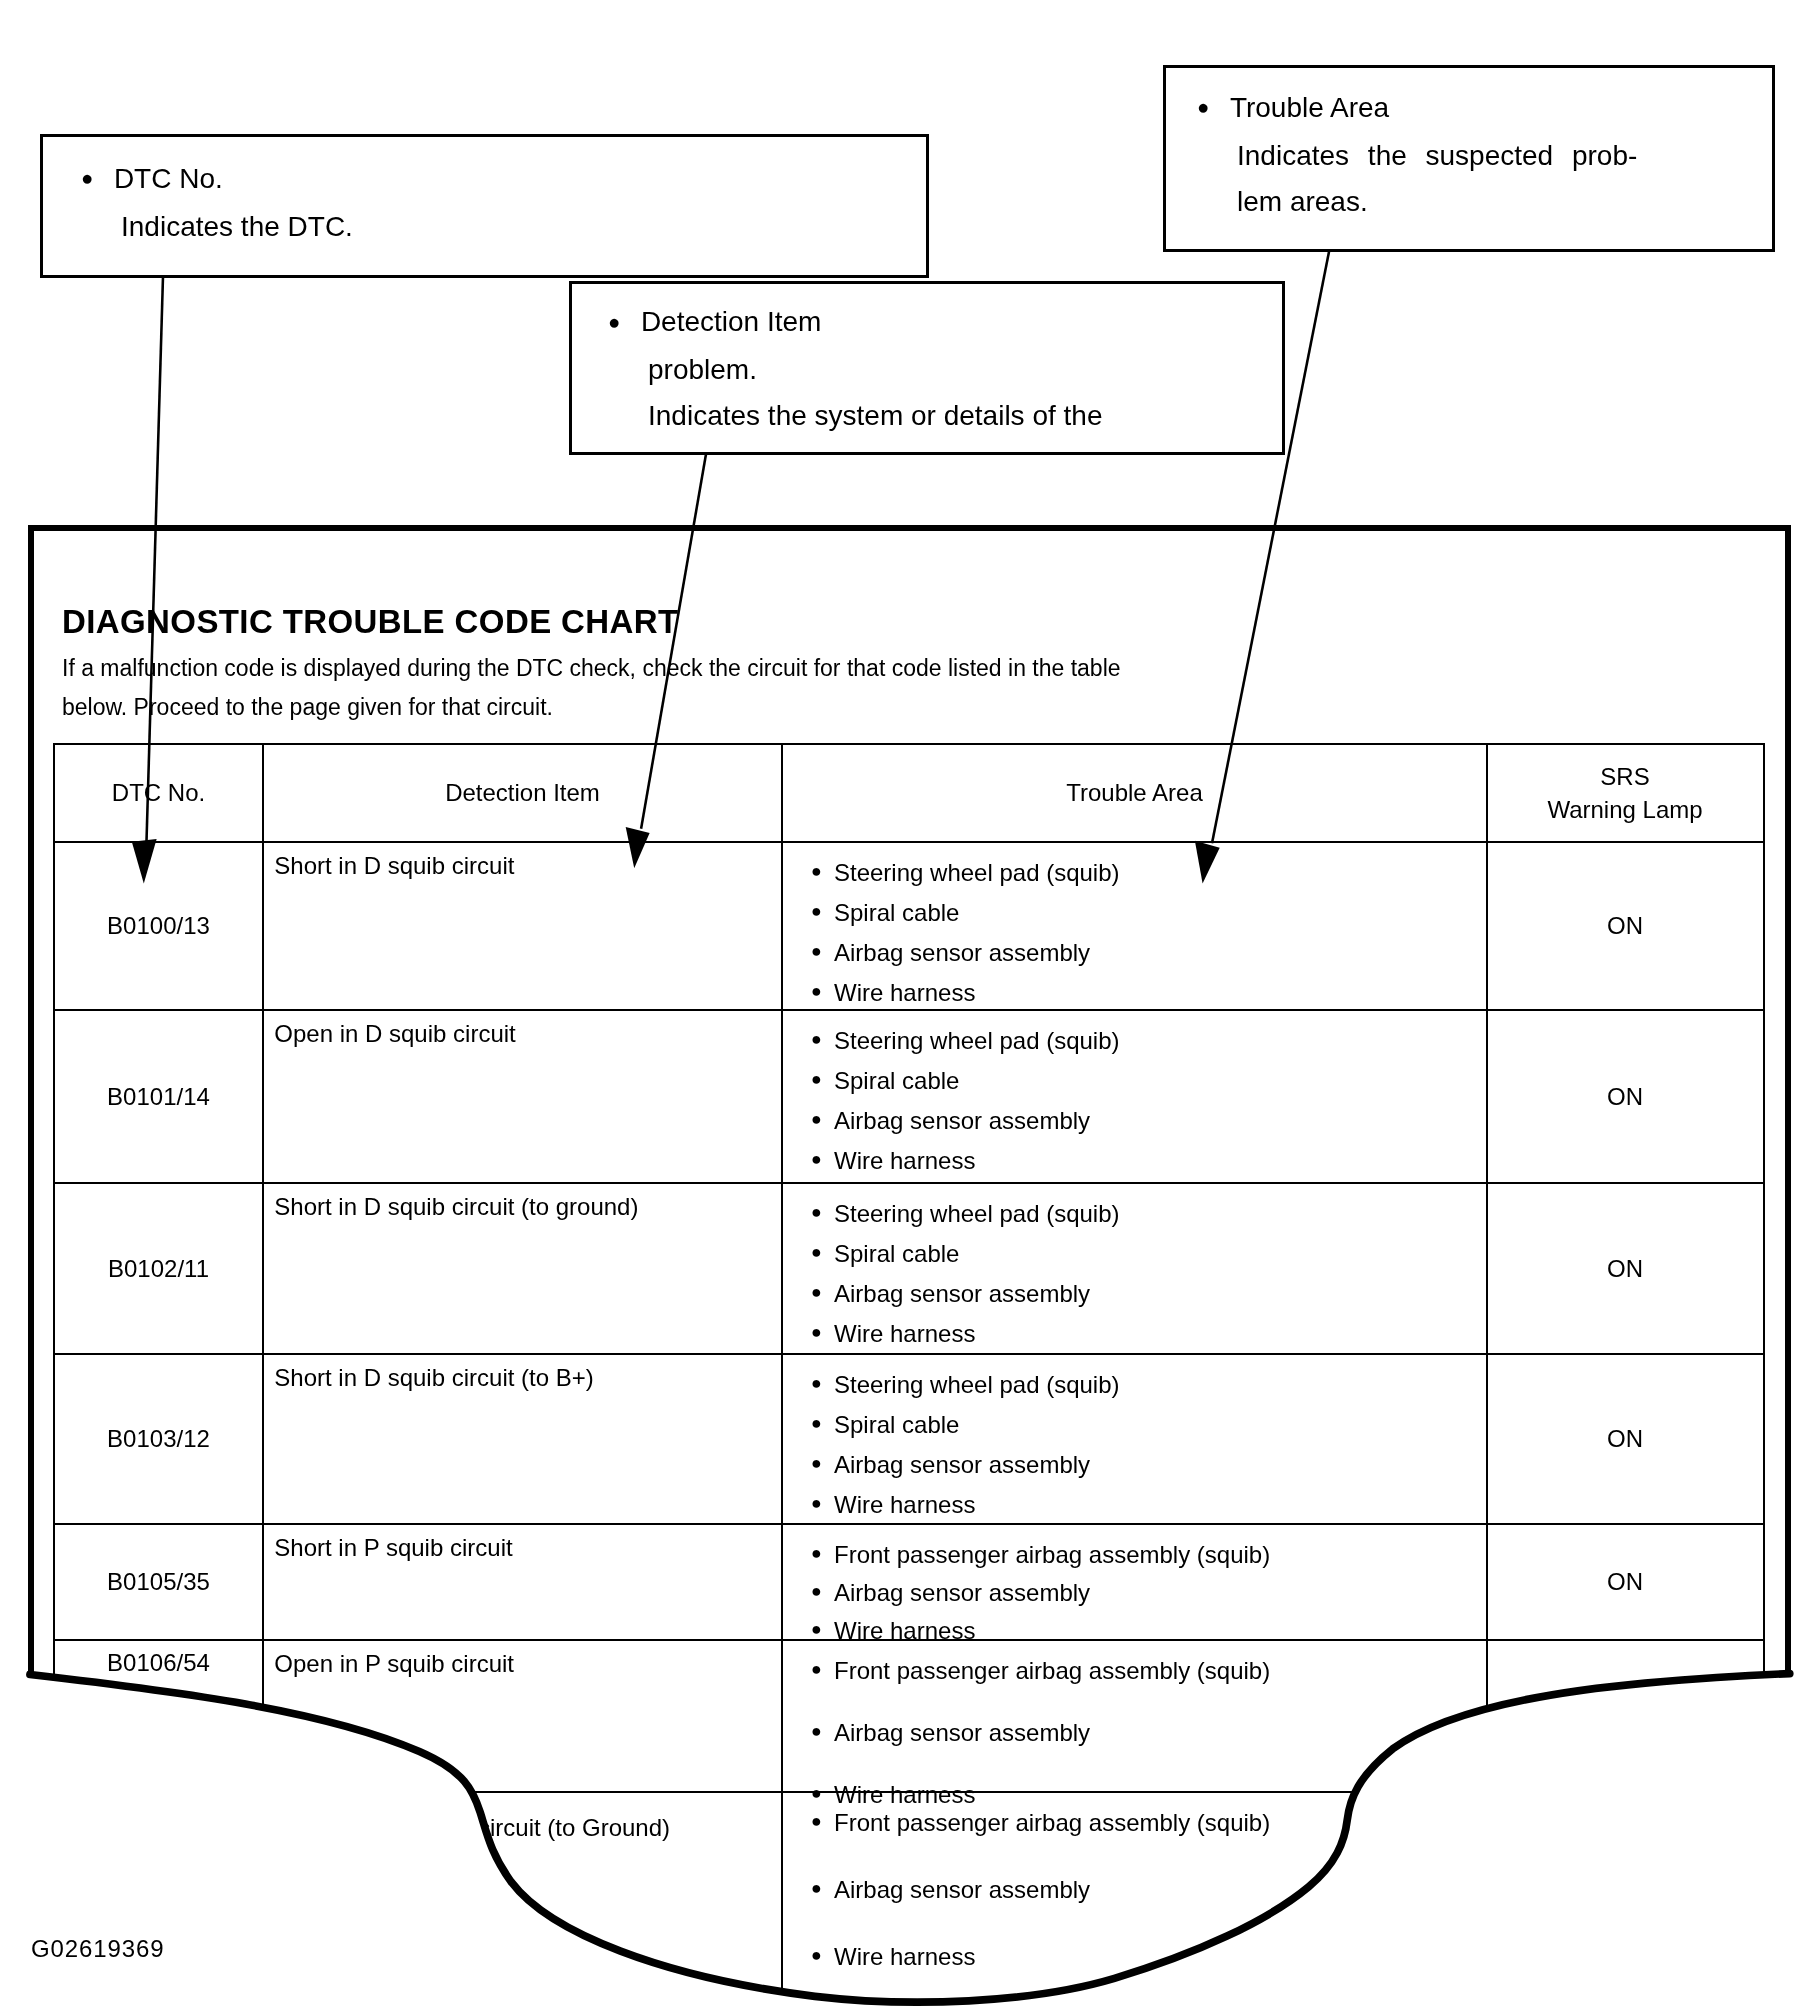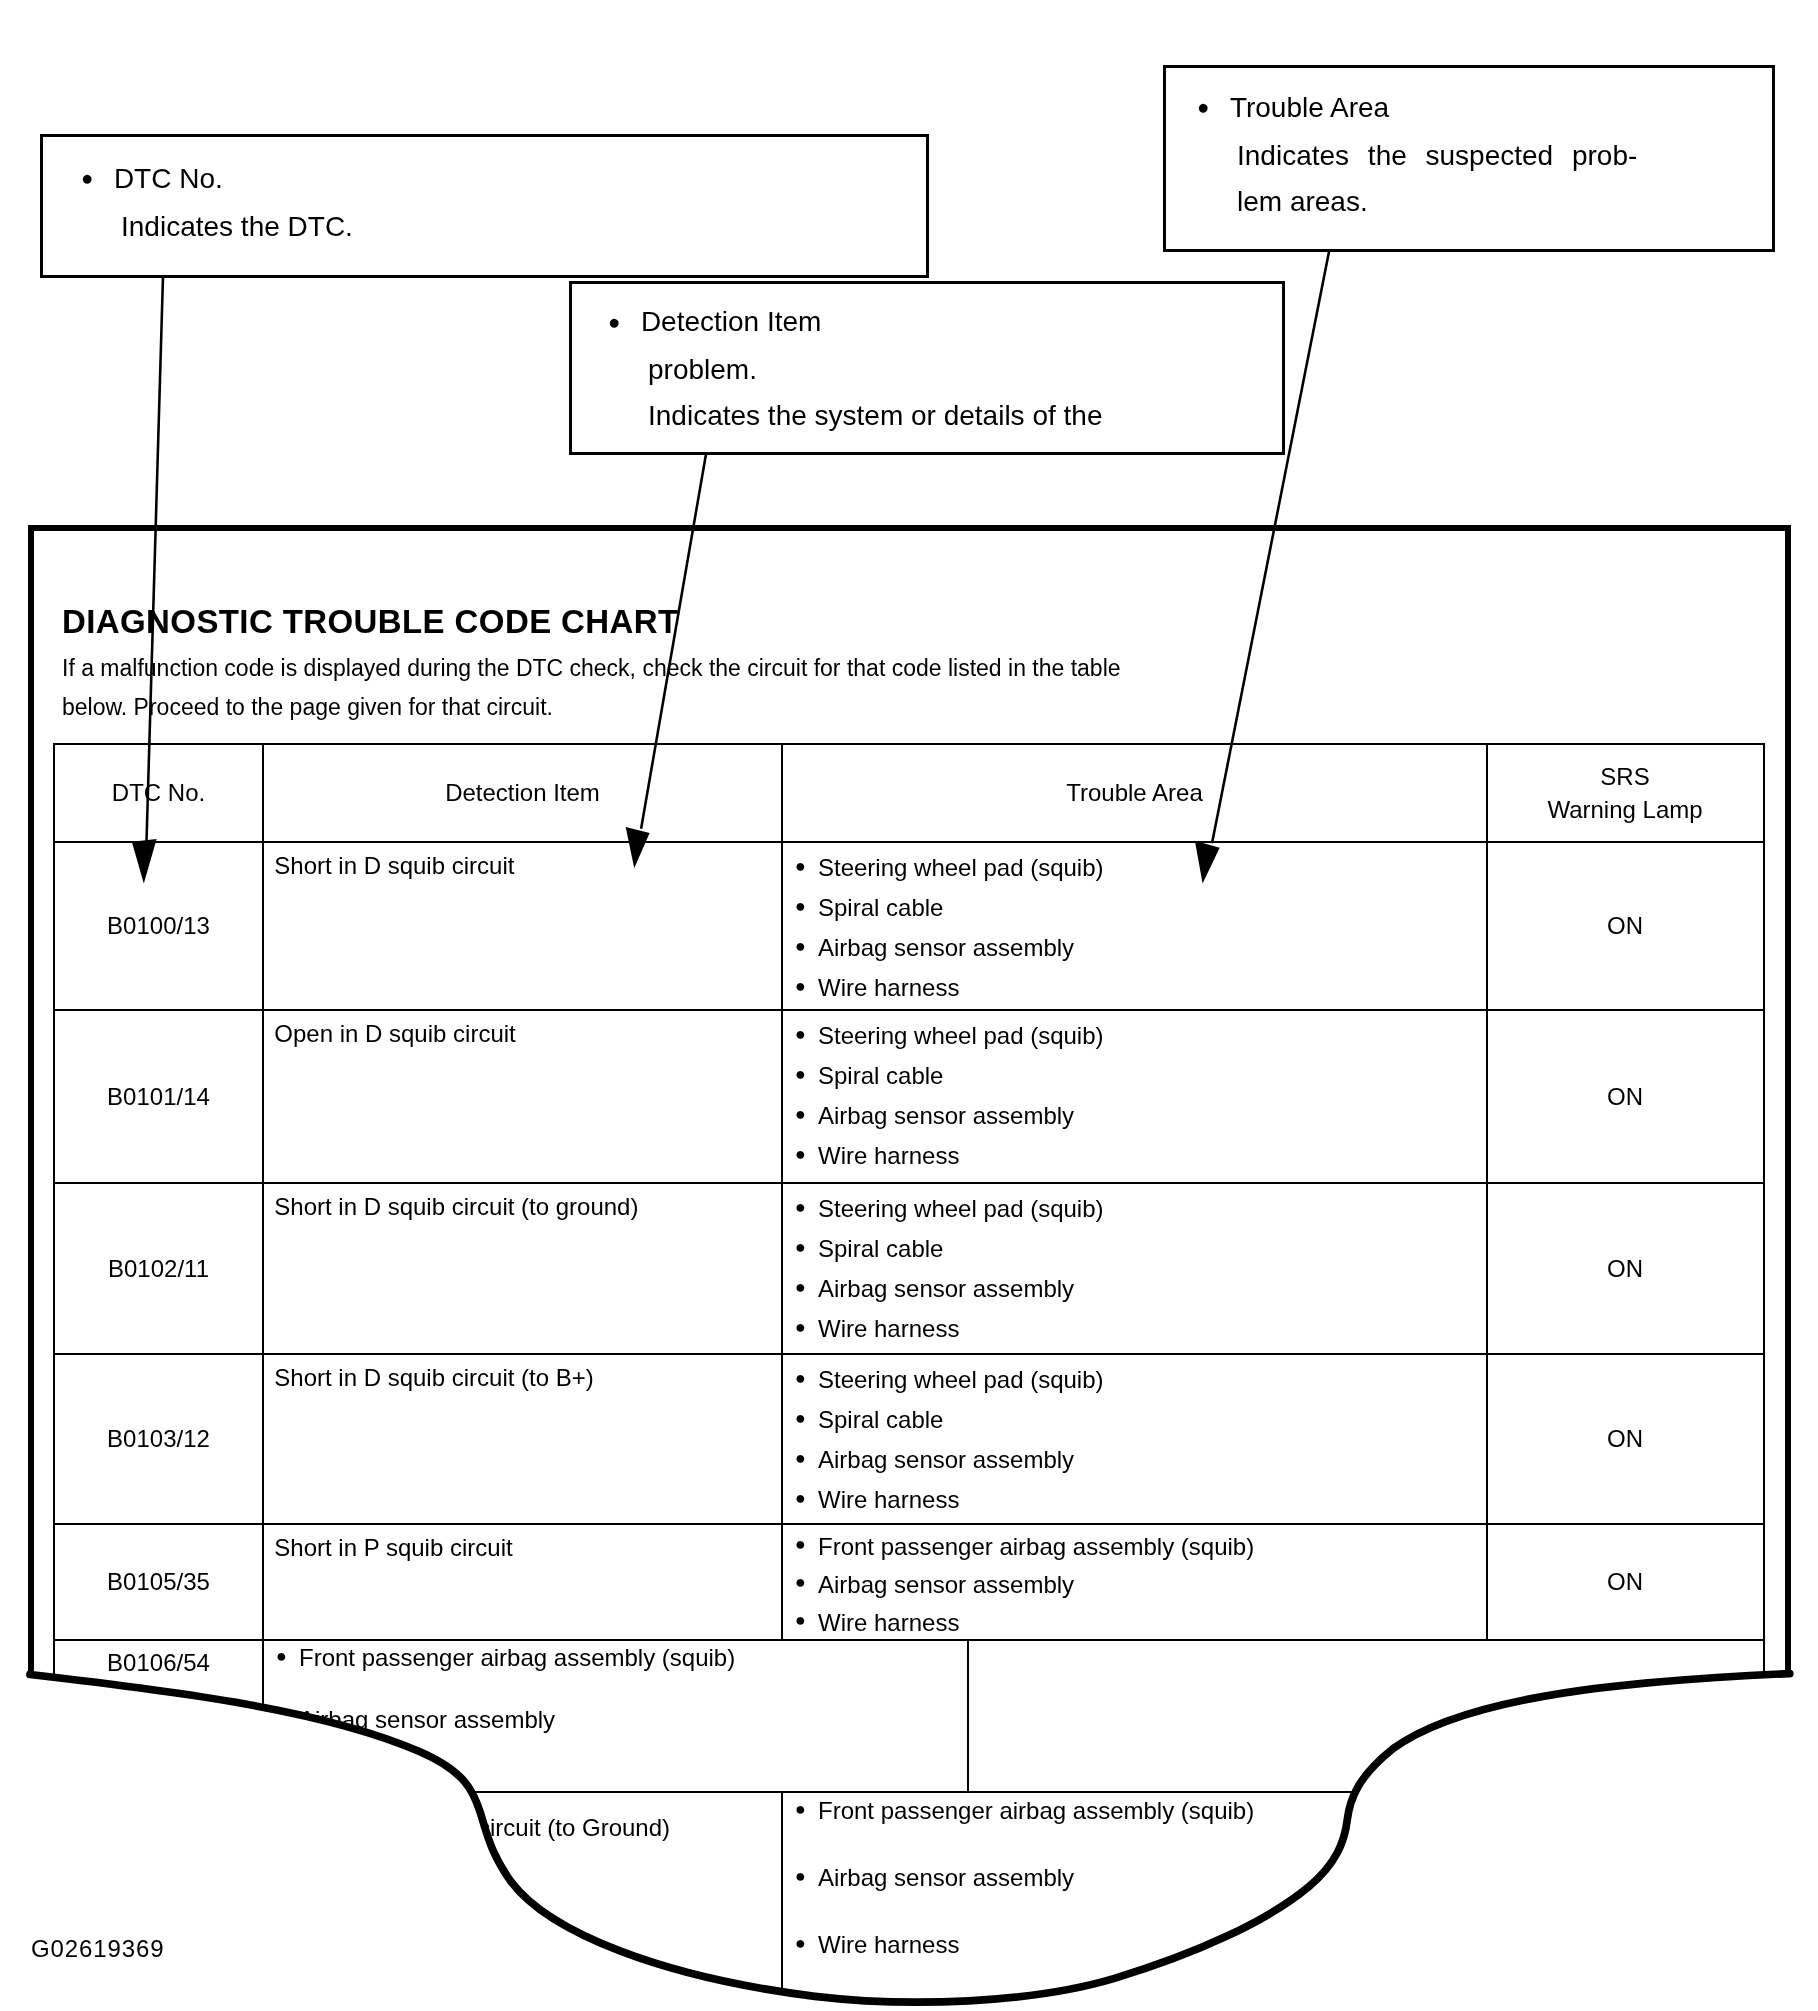--- a/index.html
+++ b/index.html
@@ -77,21 +77,21 @@
   .cell { box-sizing: border-box; overflow: visible; }
   .c1 { width: 207px; display: flex; align-items: center; justify-content: center; }
   .c2 { width: 519px; border-left: 2.6px solid #000; padding: 8.6px 6.8px 0 10.3px; }
   .c3 { width: 705px; border-left: 2.6px solid #000; padding: 0 5.1px 0 12px; }
   .c4 { width: 276px; border-left: 2.6px solid #000; display: flex; align-items: center; justify-content: center; }
   .rh .c1, .rh .c2, .rh .c3, .rh .c4 {
     display: flex; align-items: center; justify-content: center;
     padding: 0; text-align: center;
   }
   .lamp-hdr { line-height: 33px; text-align: center; }
-  ul.troubles { list-style: none; margin: 0; padding: 0; }
+  ul.troubles { list-style: none; margin: 16px; padding: 0; }
   ul.troubles li { position: relative; padding-left: 23px; white-space: nowrap; }
   ul.troubles li::before {
     content: "\25CF";
     position: absolute; left: 0; top: 1.7px;
     font-size: 18px;
   }
   .s4 li { height: 40px; } .s4 li:first-child { margin-top: 11px; }
   .s5 li { height: 38px; } .s5 li:first-child { margin-top: 7.7px; }
   .s6 li { height: 62px; } .s6 li:first-child { margin-top: 3.4px; }
   .s7 li { height: 67px; } .s7 li:first-child { margin-top: 4.3px; }
@@ -216,20 +216,21 @@
           <li>Wire harness</li>
         </ul>
       </div>
       <div class="cell c4">ON</div>
     </div>
 
     <div class="trow r6">
       <div class="cell c1">
           <span class="code">B0106/54</span>
         </div>
+      <div class="cell c2">Open in P squib circuit</div>
       <div class="cell c3">
         <ul class="troubles s6">
           <li>Front passenger airbag assembly (squib)</li>
           <li>Airbag sensor assembly</li>
           <li>Wire harness</li>
         </ul>
       </div>
       <div class="cell c4"></div>
     </div>
 

